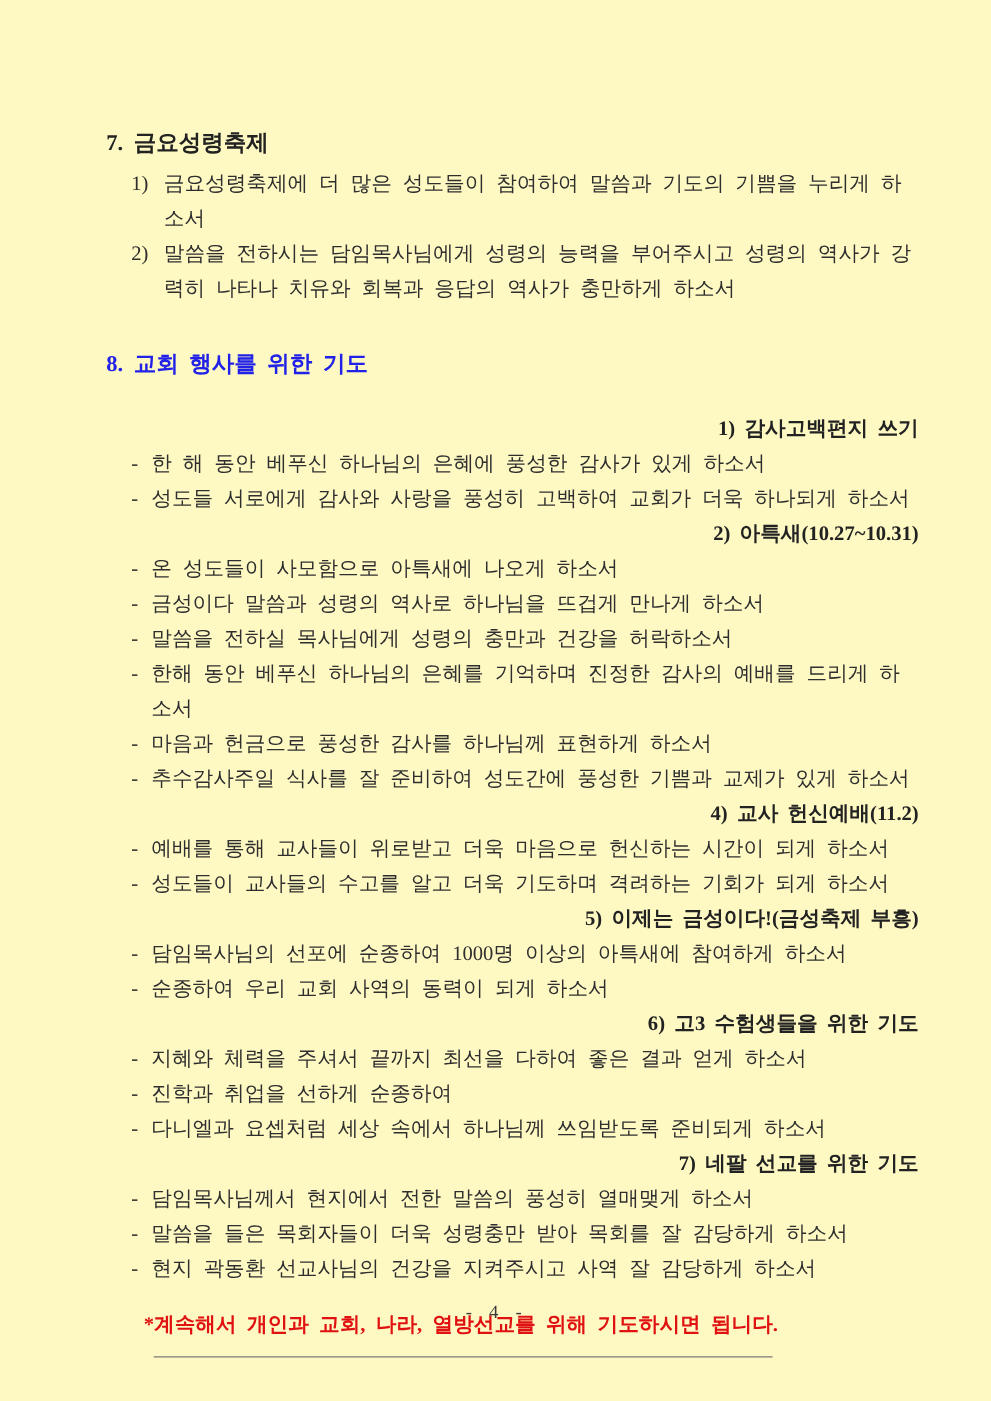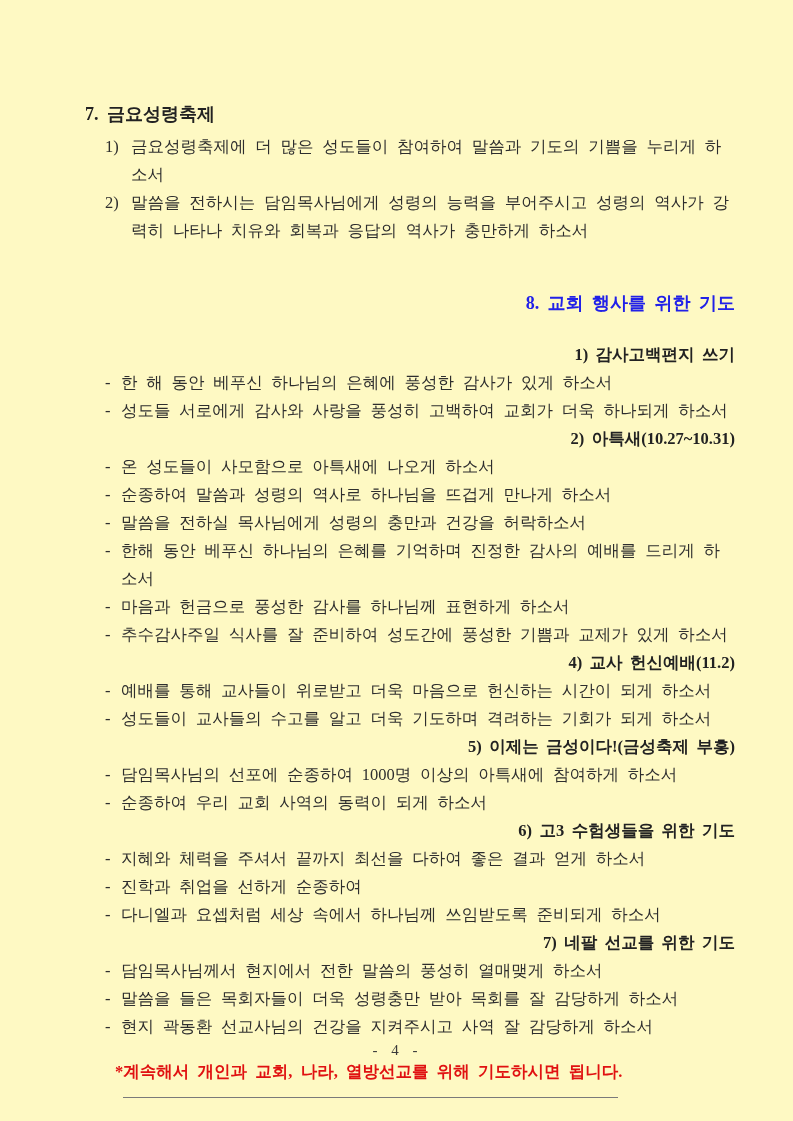--- a/index.html
+++ b/index.html
@@ -32,21 +32,21 @@
   .numitem {
     display:flex;
     font-size:16.5px;
     line-height:28px;
     word-spacing:0.28em;
   }
   .numitem .marker { flex:0 0 26px; }
   .numitem .txt { flex:1; }
 
   
-  .sec8-title { margin-top:45px;text-align:right; }
+  .sec8-title { margin-top:33px; }
   .subsections { margin-top:24px; }
   .sub-title {
     font-size:16.5px;
     font-weight:bold;
     line-height:28px;
     word-spacing:0.2em;
     color:#222;
     text-align:right;
   }
   .dashitem {
@@ -122,21 +122,21 @@
         </div>
 
         <div class="subsec">
           <div class="sub-title">2) 아특새(10.27~10.31)</div>
           <div class="dashitem">
             <span class="dash">-</span>
             <span class="txt">온 성도들이 사모함으로 아특새에 나오게 하소서</span>
           </div>
           <div class="dashitem">
             <span class="dash">-</span>
-            <span class="txt">순종하여 말씀과 성령의 역사로 하나님을 뜨겁게 만나게 하소서</span>
+            <span class="txt">금성이다 말씀과 성령의 역사로 하나님을 뜨겁게 만나게 하소서</span>
           </div>
           <div class="dashitem">
             <span class="dash">-</span>
             <span class="txt">말씀을 전하실 목사님에게 성령의 충만과 건강을 허락하소서</span>
           </div>
         </div>
 
         <div class="subsec">
           <div class="dashitem">
             <span class="dash">-</span>

